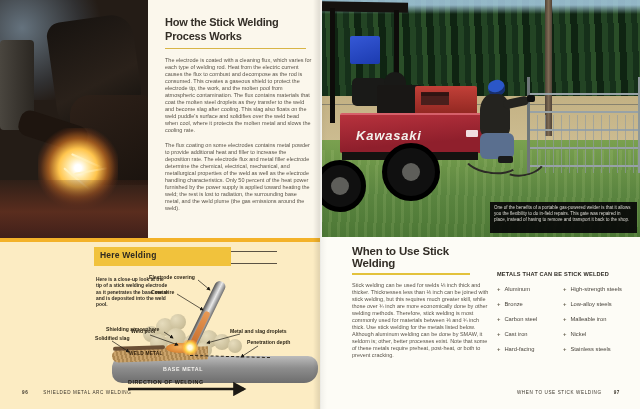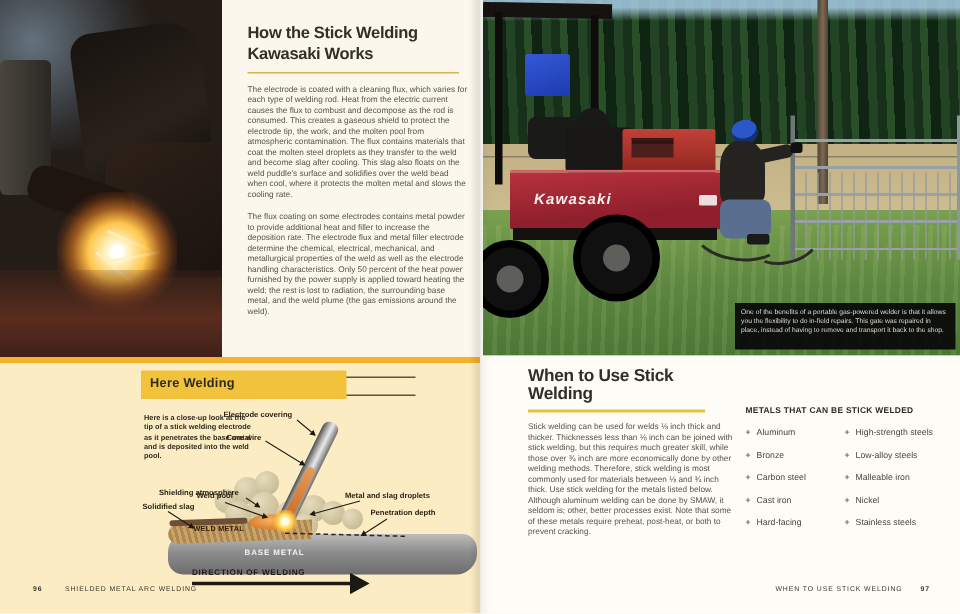--- a/index.html
+++ b/index.html
@@ -78,21 +78,21 @@
   .utv-post { position:absolute; width:5px; background:#0e0c0a; }
   .cooler { position:absolute; left:28px; top:36px; width:30px; height:28px; background:linear-gradient(160deg,#3558d6,#1c3bb0); border-radius:2px; }
   .seat { position:absolute; left:30px; top:78px; width:34px; height:28px; background:#1a1a18; border-radius:5px; }
   .engine { position:absolute; left:55px; top:85px; width:45px; height:30px; background:#191715; border-radius:3px; }
   .bg-person { position:absolute; left:62px; top:72px; width:22px; height:22px; background:#191917; border-radius:50% 50% 30% 30%; }
   .welder-box { position:absolute; left:93px; top:86px; width:62px; height:30px; background:linear-gradient(180deg,#c24038,#8e2620); border-radius:2px; }
   .welder-vent { position:absolute; left:6px; top:6px; width:28px; height:13px; background:#4a1f1c;
     border-top:1.5px solid #3a1512; box-shadow:inset 0 3px 0 rgba(0,0,0,0.35); }
   .utv-bed { position:absolute; left:18px; top:113px; width:142px; height:40px;
     background:linear-gradient(175deg,#b7323d,#8f1f2c 70%); border-top:2px solid #d6606a; border-radius:2px; }
-  .kawasaki { position:absolute; left:16px; top:13px; font-size:10px; font-weight:bold; font-style:italic; color:#f3f0ec; letter-spacing:0.8px; }
+  .kawasaki { position:absolute; left:16px; top:13px; font-size:13px; font-weight:bold; font-style:italic; color:#f3f0ec; letter-spacing:0.8px; }
   .bed-badge { position:absolute; left:126px; top:15px; width:12px; height:7px; background:rgba(255,255,255,0.85); border-radius:1px; }
   .utv-frame { position:absolute; left:20px; top:152px; width:136px; height:8px; background:#141210; }
   .wheel { position:absolute; border-radius:50%; background:#101010; border:5px solid #000; }
   .hub { position:absolute; left:50%; top:50%; width:18px; height:18px; margin:-9px 0 0 -9px; border-radius:50%; background:#5e5e5a; }
   .helmet2 { position:absolute; left:166px; top:80px; width:17px; height:16px; background:#2b57c8; border-radius:45%; transform:rotate(-14deg);
     box-shadow:inset 0 -4px 0 rgba(0,0,0,0.45); }
   .jacket { position:absolute; left:158px; top:94px; width:30px; height:42px; background:#24231f; border-radius:40% 40% 18% 18%; }
   .arm2 { position:absolute; left:181px; top:98px; width:26px; height:9px; background:#24231f; border-radius:5px; transform:rotate(-12deg); }
   .glove { position:absolute; left:205px; top:95px; width:8px; height:7px; background:#101010; border-radius:2px; }
   .jeans { position:absolute; left:158px; top:133px; width:34px; height:26px; background:#5a6f8f; border-radius:6px; }
@@ -134,21 +134,21 @@
     <div class="pl-body"></div>
     <div class="pl-arm"></div>
     <div class="pl-spark"></div>
     <div class="pl-streak" style="left:70px;top:160px;transform:rotate(24deg);"></div>
     <div class="pl-streak" style="left:74px;top:170px;transform:rotate(-10deg);"></div>
     <div class="pl-streak" style="left:60px;top:178px;transform:rotate(40deg);"></div>
     <div class="pl-bottom"></div>
   </div>
 
   <div class="col-left">
-    <div class="article-title">How the Stick Welding Kawasaki Works</div>
+    <div class="article-title">How the Stick Welding Process Works</div>
     <div class="gold-rule"></div>
     <p class="body-copy">The electrode is coated with a cleaning flux, which varies for each type of welding rod. Heat from the electric current causes the flux to combust and decompose as the rod is consumed. This creates a gaseous shield to protect the electrode tip, the work, and the molten pool from atmospheric contamination. The flux contains materials that coat the molten steel droplets as they transfer to the weld and become slag after cooling. This slag also floats on the weld puddle's surface and solidifies over the weld bead when cool, where it protects the molten metal and slows the cooling rate.</p>
     <p class="body-copy">The flux coating on some electrodes contains metal powder to provide additional heat and filler to increase the deposition rate. The electrode flux and metal filler electrode determine the chemical, electrical, mechanical, and metallurgical properties of the weld as well as the electrode handling characteristics. Only 50 percent of the heat power furnished by the power supply is applied toward heating the weld; the rest is lost to radiation, the surrounding base metal, and the weld plume (the gas emissions around the weld).</p>
   </div>
 
   <div class="sw-section">
     <div class="sw-lines"></div>
     <div class="sw-highlight"></div>
     <div class="sw-title">Here Welding</div>
     <div class="sw-intro">Here is a close-up look at the tip of a stick welding electrode as it penetrates the base metal and is deposited into the weld pool.</div>

